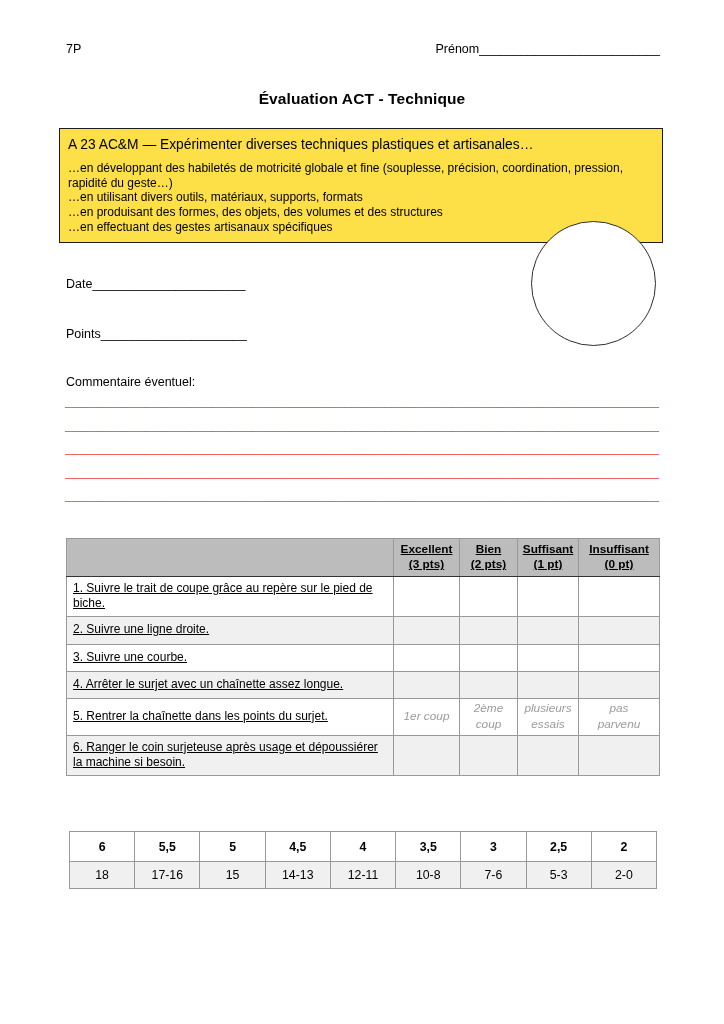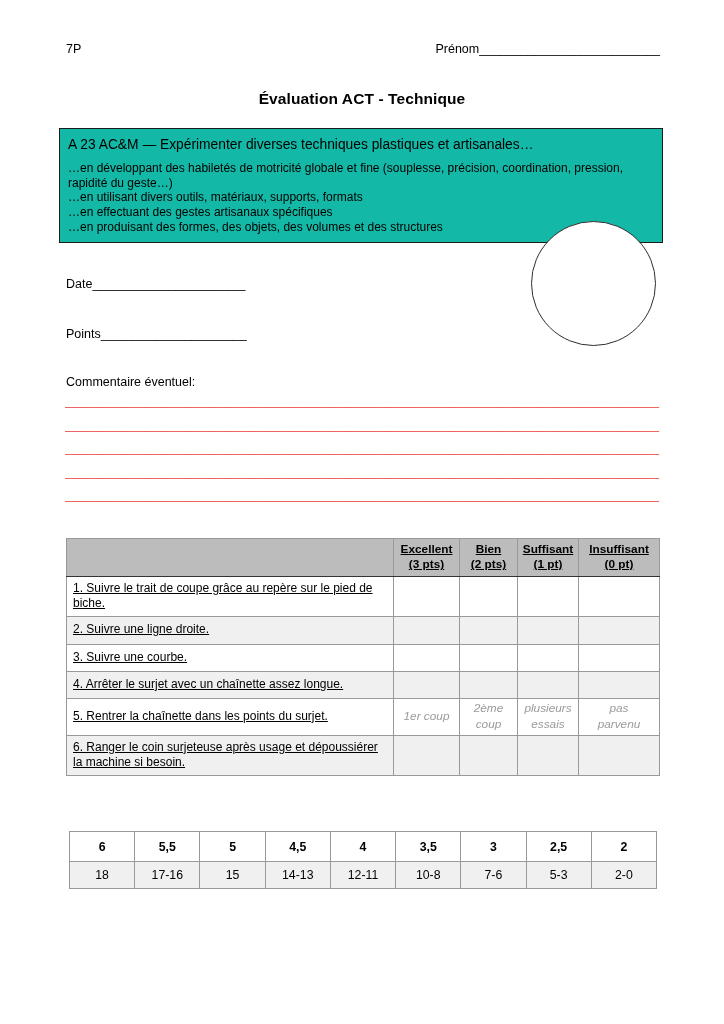--- a/index.html
+++ b/index.html
@@ -11,21 +11,21 @@
     position:absolute;left:66px;right:64px;top:42px;
     display:flex;justify-content:space-between;font-size:12.5px;
   }
   .page-title{
     position:absolute;left:0;right:0;top:90px;text-align:center;
     font-weight:bold;font-size:15.5px;letter-spacing:.1px;
   }
   .objective-box{
     position:absolute;left:59px;top:128px;width:604px;height:115px;
     border:1.5px solid #1c1c1c;box-sizing:border-box;padding:8px 8px 10px 8px;
-    background:#14b8a6;
+    background:#fde047;
   }
   .obj-heading{font-size:13.8px;margin-bottom:9px;}
   .obj-lines{font-size:12px;line-height:14.7px;max-width:556px;}
   .stamp-circle{
     position:absolute;left:531px;top:221px;width:125px;height:125px;
     border:1.4px solid #2e2e2e;border-radius:50%;background:#fff;
     box-sizing:border-box;z-index:5;
   }
   .field{position:absolute;left:66px;font-size:12.5px;}
   .field-date{top:277px;}
@@ -78,22 +78,22 @@
     <span><span>Prénom</span><span>__________________________</span></span>
   </div>
 
   <div class="page-title">Évaluation ACT - Technique</div>
 
   <div class="objective-box">
     <div class="obj-heading">A 23 AC&amp;M — Expérimenter diverses techniques plastiques et artisanales…</div>
     <div class="obj-lines">
       <div>…en développant des habiletés de motricité globale et fine (souplesse, précision, coordination, pression, rapidité du geste…)</div>
       <div>…en utilisant divers outils, matériaux, supports, formats</div>
+      <div>…en produisant des formes, des objets, des volumes et des structures</div>
       <div>…en effectuant des gestes artisanaux spécifiques</div>
-      <div>…en produisant des formes, des objets, des volumes et des structures</div>
     </div>
   </div>
 
   <div class="stamp-circle"></div>
 
   <div class="field field-date"><span>Date</span><span>______________________</span></div>
 
   <div class="field field-points"><span>Points</span><span>_____________________</span></div>
 
   <div class="field field-comment">Commentaire éventuel:</div>

